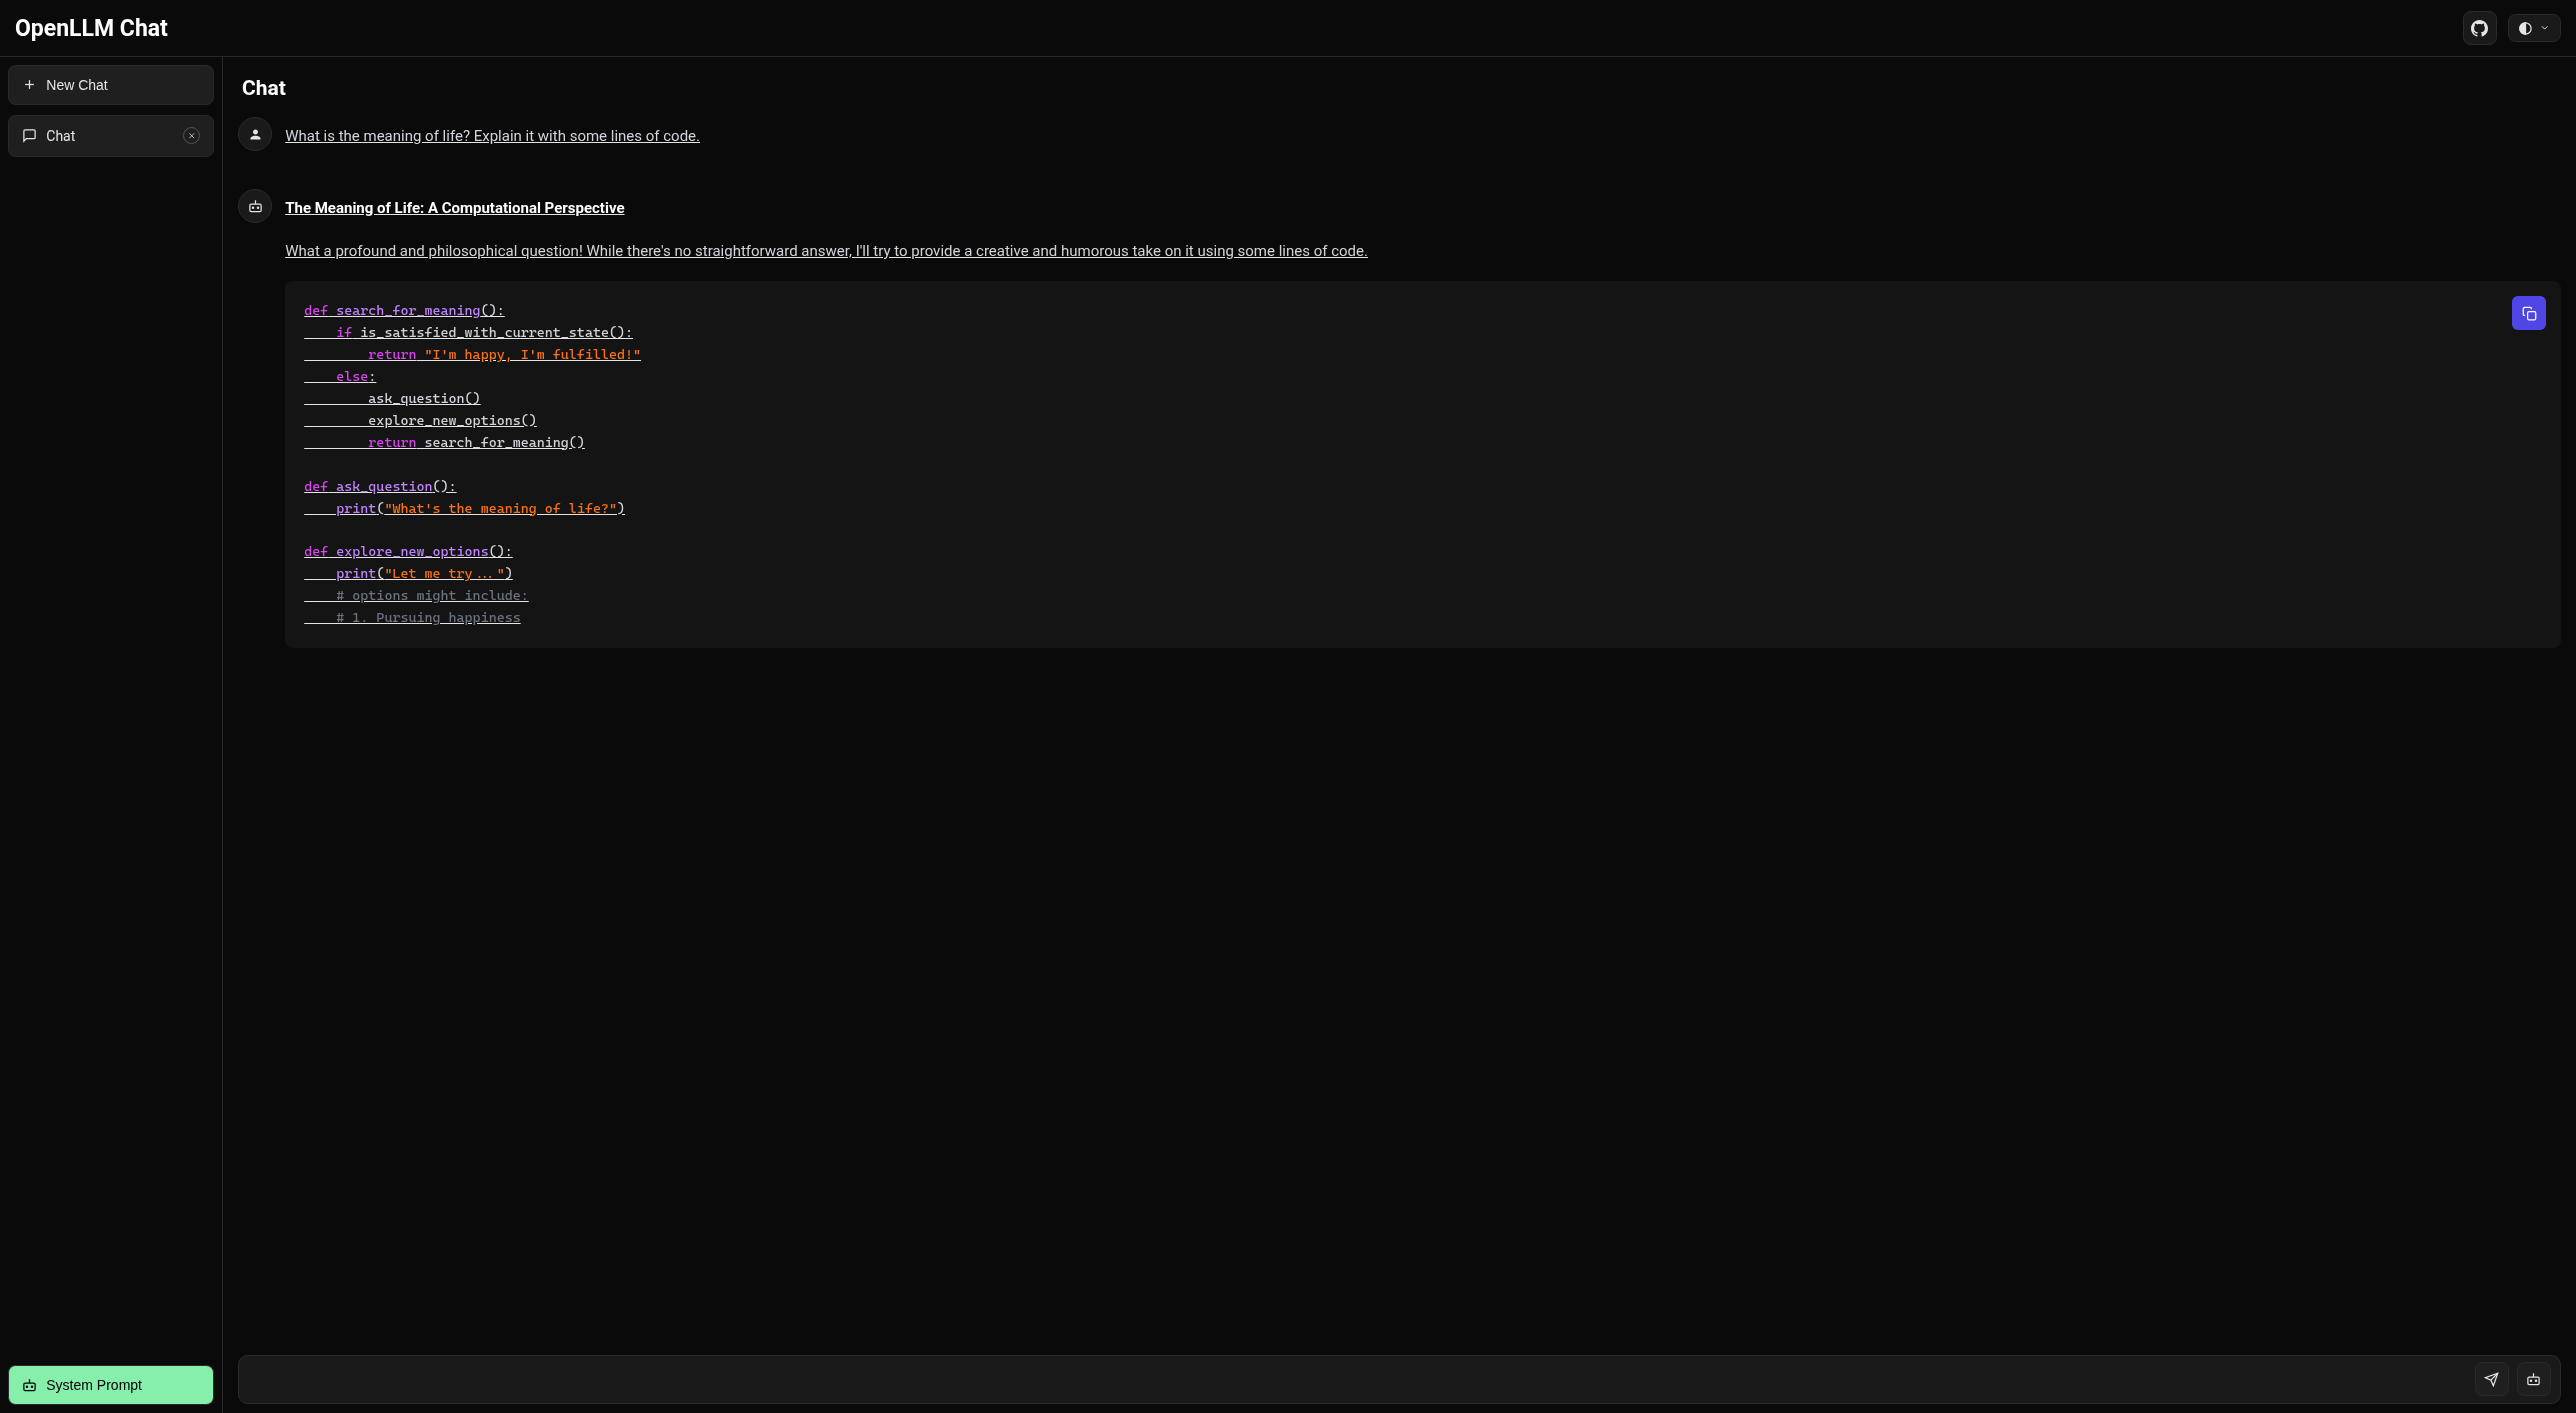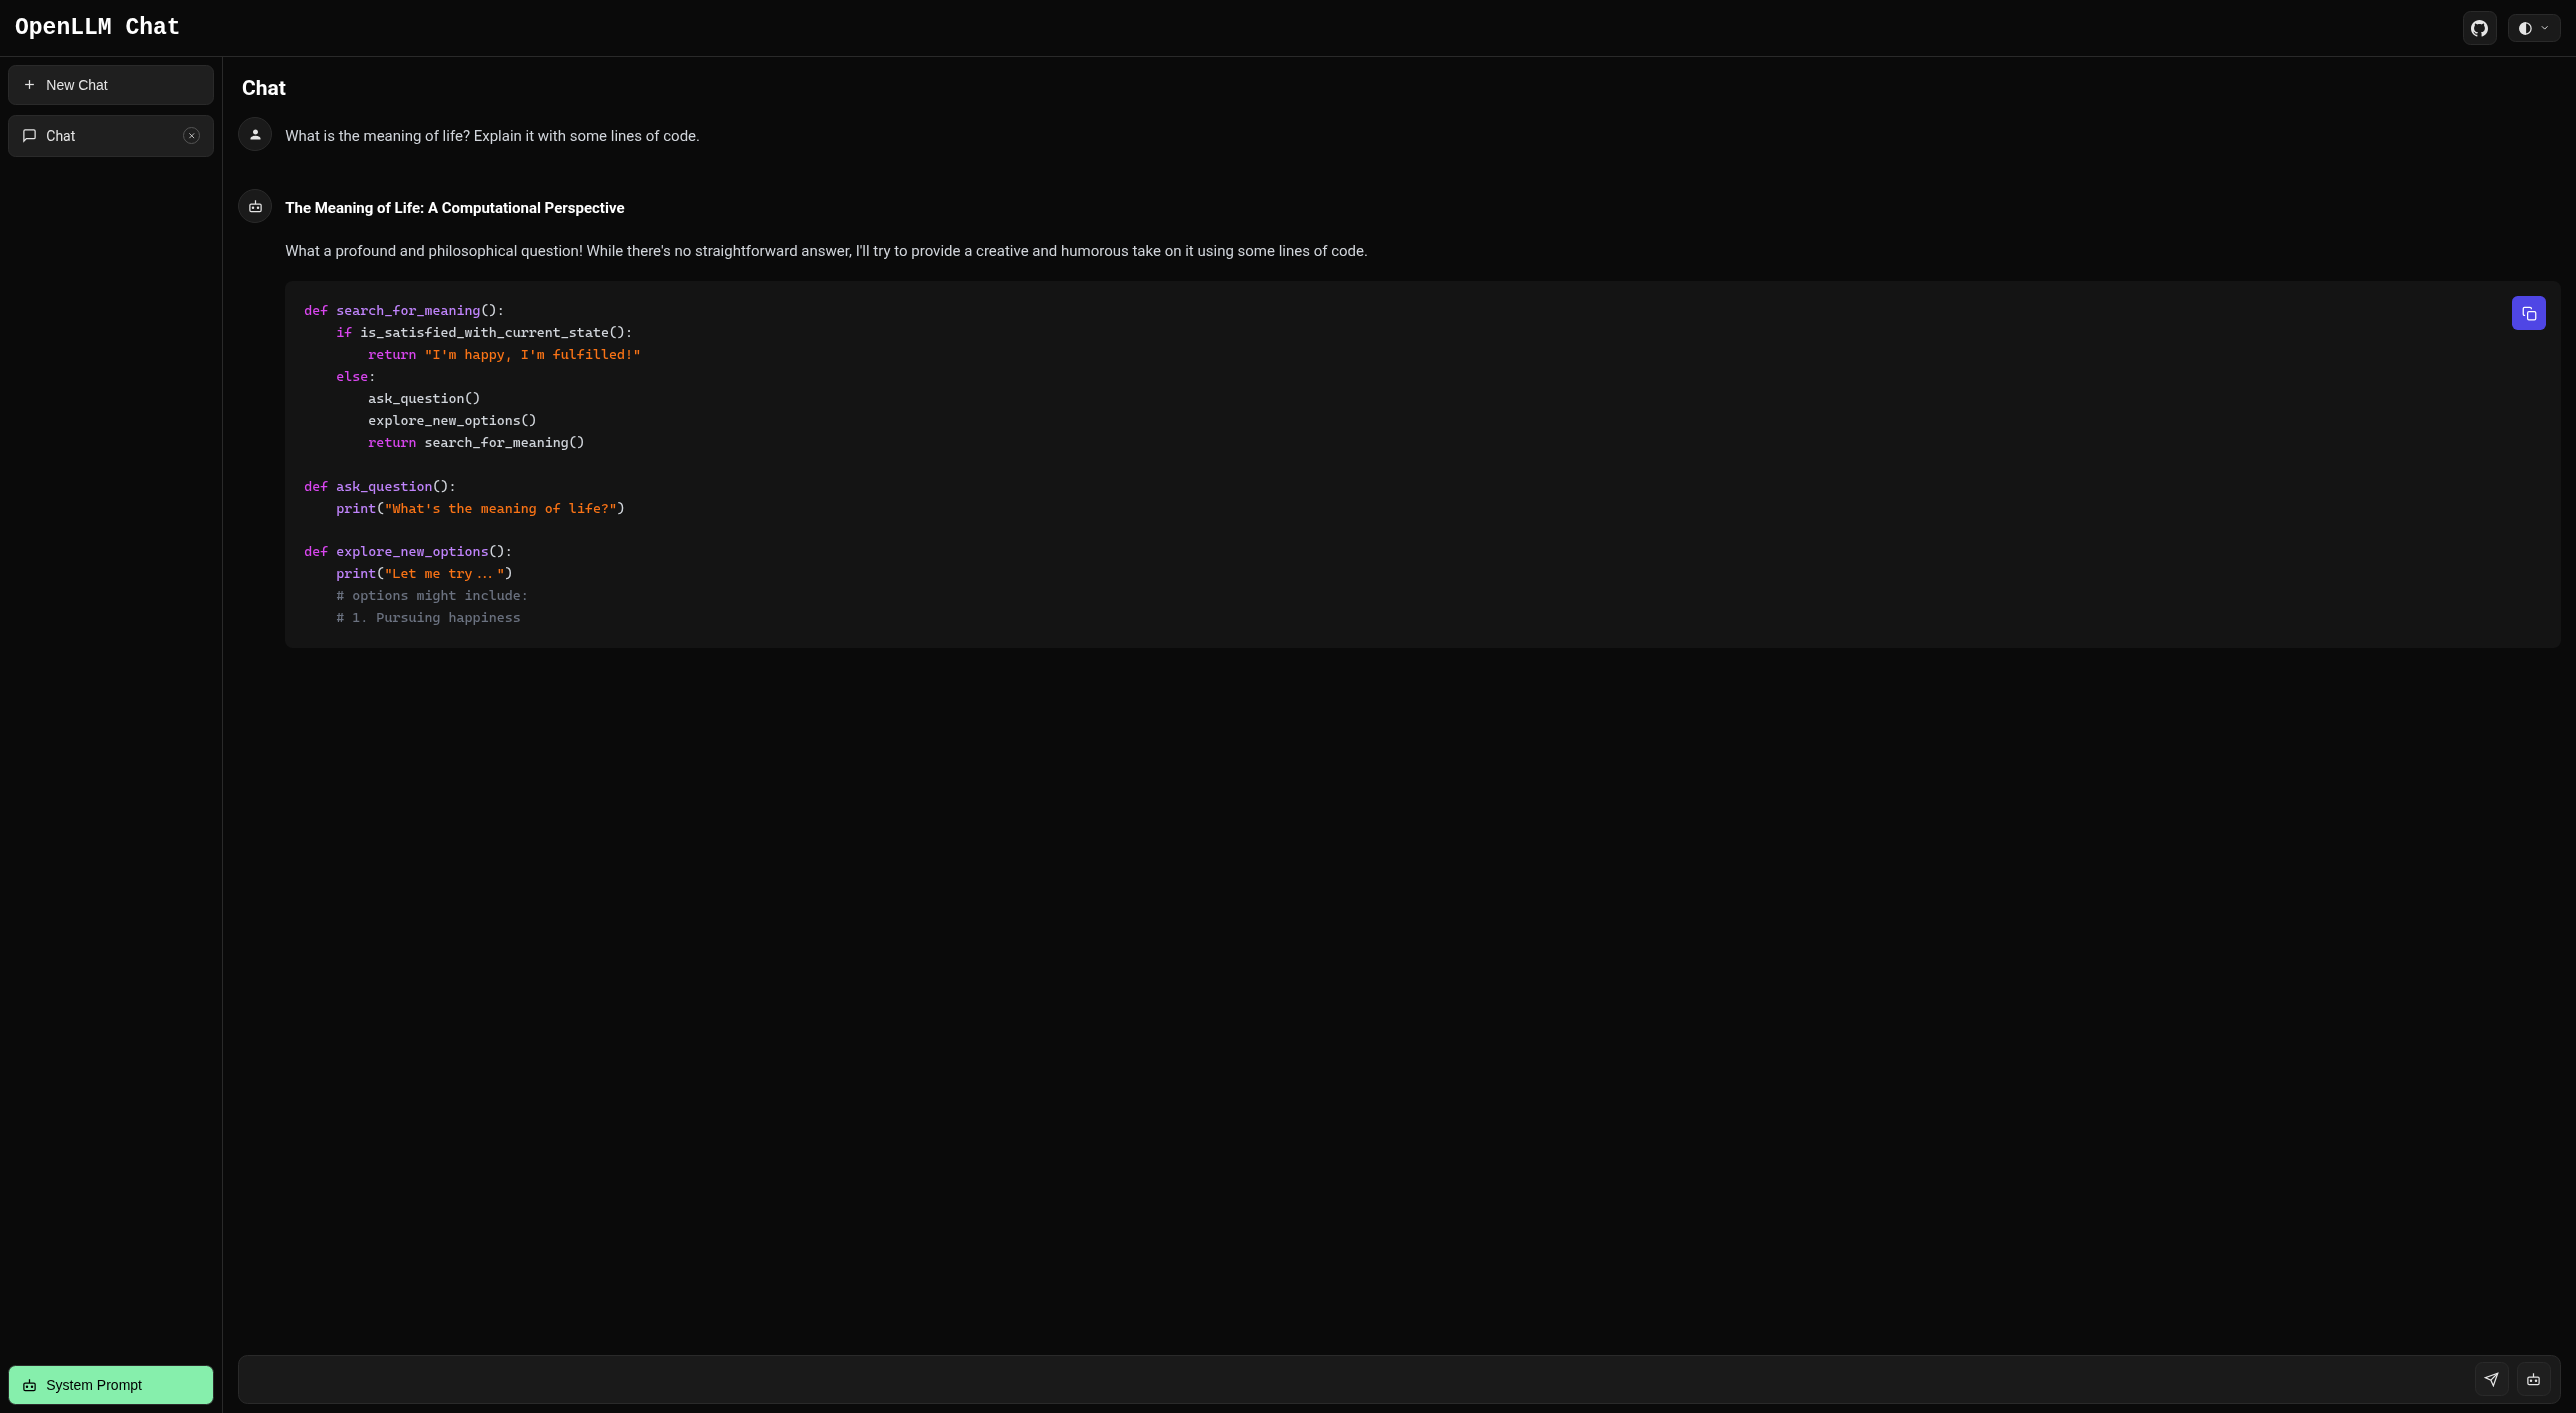--- a/index.html
+++ b/index.html
@@ -14,21 +14,20 @@
       height: 100vh;
       overflow: hidden;
     }
     .header {
       display: flex;
       justify-content: space-between;
       align-items: center;
       padding: 13.2px 15px;
       border-bottom: 0.9px solid #2a2a2a;
       height: 57px;
-      font-family: Liberation Mono, monospace;
     }
     .app-title {
       font-size: 23px;
       font-weight: 700;
       color: #ffffff;
     }
     .header-controls {
       display: flex;
       gap: 11.4px;
       align-items: center;
@@ -134,20 +133,21 @@
     }
     .chat-messages {
       flex: 1;
       overflow-y: auto;
       padding: 9.5px 15px 19px 15px;
     }
     .message {
       display: flex;
       gap: 13.2px;
       margin-bottom: 23px;
+      text-decoration: underline;
     }
     .avatar {
       width: 34px;
       height: 34px;
       border-radius: 50%;
       display: flex;
       align-items: center;
       justify-content: center;
       flex-shrink: 0;
       border: 0.9px solid #2a2a2a;

